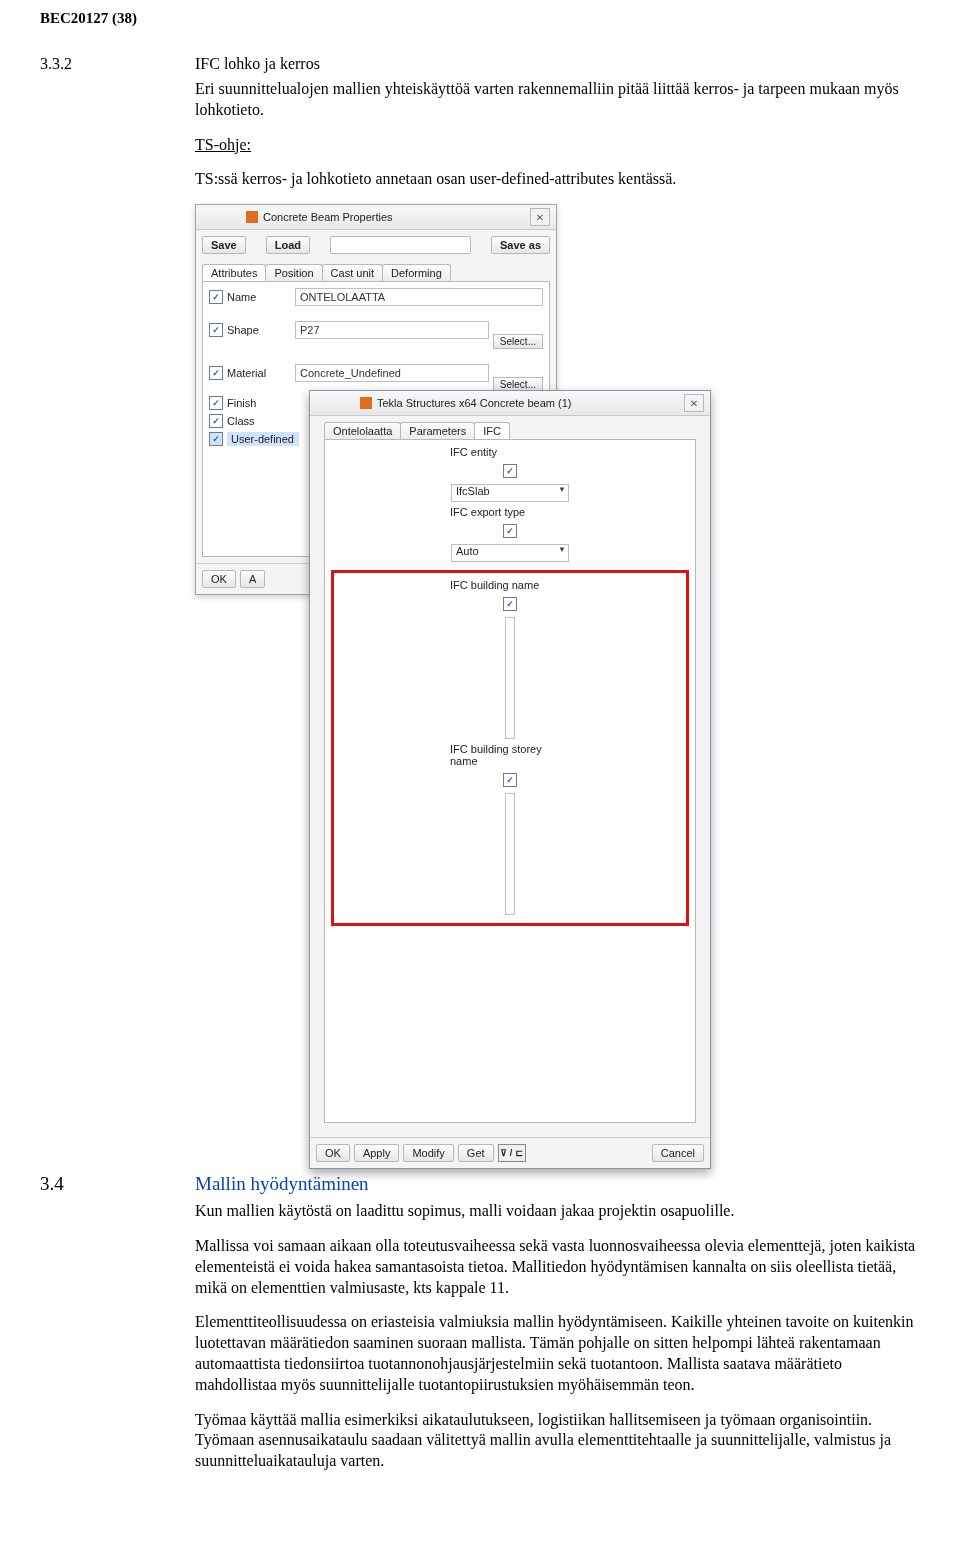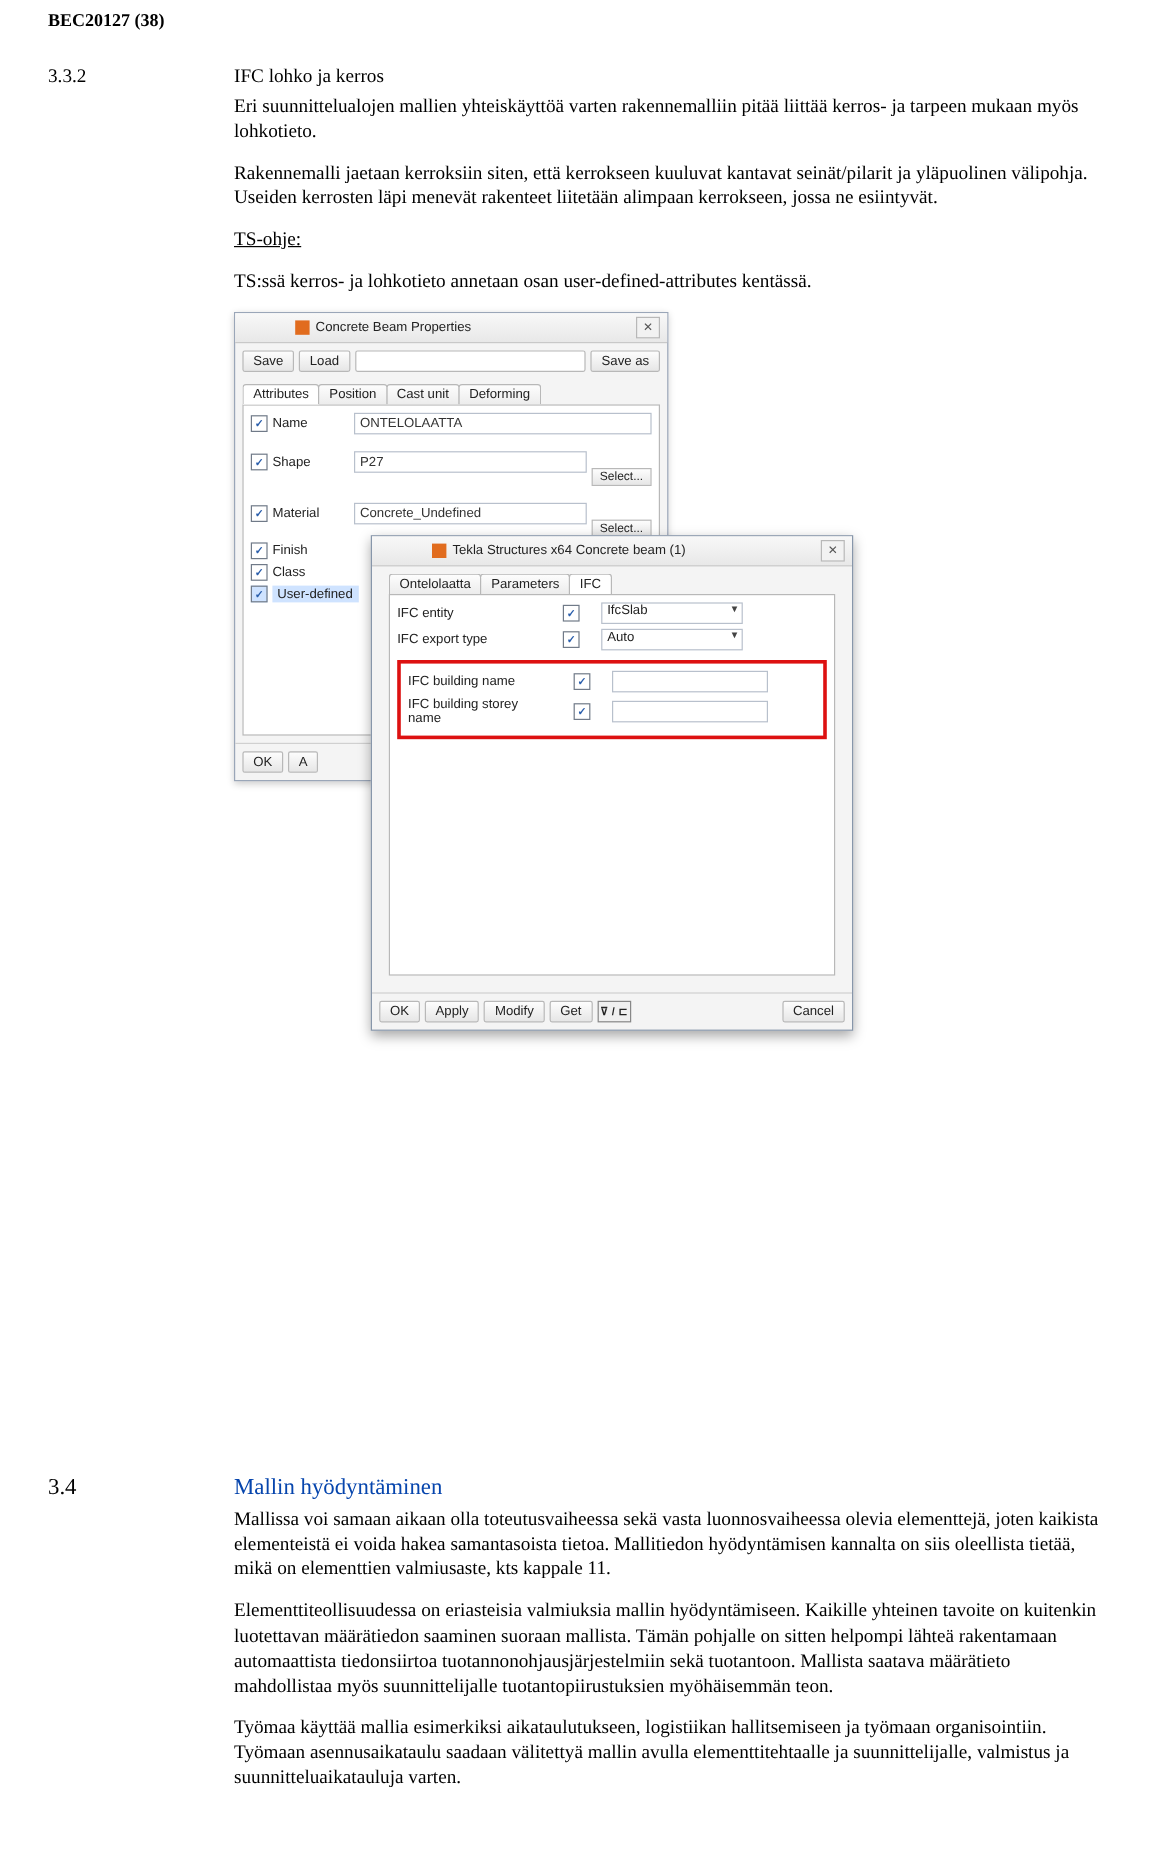--- a/index.html
+++ b/index.html
@@ -79,21 +79,21 @@
     font-size: 11px;
   }
   .titlebar .ti-left { display:flex; align-items:center; gap:5px;padding-left:44px; }
   .orange-sq { width:12px; height:12px; background:#e16c1e; display:inline-block; }
   .close-x {
     width:18px; height:16px; border:1px solid #b8b8b8; background:#f2f2f2;
     display:flex; align-items:center; justify-content:center;
     font-size:10px; color:#555;
   }
   .btnbar {
-    display:flex; gap:4px; padding:6px;
+    display:flex; gap:20px; padding:6px;font-weight:bold;
   }
   .winbtn {
     border:1px solid #b8b8b8;
     background:linear-gradient(#fdfdfd,#e6e6e6);
     padding:2px 8px; font-size:11px;
     border-radius:2px;
   }
   .winbtn.long { flex:1; background:#fff; text-align:left; padding:2px 6px; }
   .tabs {
     display:flex; gap:0; margin:4px 6px 0 6px;
@@ -131,21 +131,21 @@
   .win-inner {
     position:absolute;
     left:114px; top:186px;
     width:400px;
     background:#f4f4f4;
     border:1px solid #8796aa;
     box-shadow:0 4px 10px rgba(0,0,0,.35);
   }
   .inner-body { padding:4px 8px 8px 8px; }
   .inner-tabs { margin-top:2px; }
-  .kv { display:flex; align-items:center; gap:18px; margin-bottom:4px; }
+  .kv { display:flex; align-items:center; gap:6px; margin-bottom:4px;flex-direction:column; }
   .kv .klabel { width:120px; font-size:11px; }
   .dd {
     border:1px solid #b8c0cc; background:#fff; height:16px; width:110px;
     display:flex; align-items:flex-start; justify-content:space-between;
     padding:0 2px 0 4px; font-size:11px;
   }
   .dd .car { font-size:8px; color:#444; }
   .redbox {
     border:3px solid #d11; padding:6px 6px 4px 6px;
     margin-top:8px;
@@ -171,21 +171,20 @@
     <span>7 (38)</span>
   </div>
 
   <div class="body-col">
 
     <div class="sec-row">
       <div class="sec-num">3.3.2</div>
       <div class="sec-title">IFC lohko ja kerros</div>
     </div>
     <p class="para">Eri suunnittelualojen mallien yhteiskäyttöä varten rakennemalliin pitää liittää kerros- ja tarpeen mukaan myös lohkotieto.</p>
-    <p class="para">Rakennemalli jaetaan kerroksiin siten, että kerrokseen kuuluvat kantavat seinät/pilarit ja yläpuolinen välipohja. Useiden kerrosten läpi menevät rakenteet liitetään alimpaan kerrokseen, jossa ne esiintyvät.</p>
     <p class="para underline">TS-ohje:</p>
     <p class="para">TS:ssä kerros- ja lohkotieto annetaan osan user-defined-attributes kentässä.</p>
 
     <div class="screenshot">
 
       <div class="win win-outer">
         <div class="titlebar">
           <span class="ti-left">
             <span class="orange-sq"></span>
             <span>Concrete Beam Properties</span>
@@ -304,18 +303,19 @@
         </div>
       </div>
 
       <div style="height:560px;"></div>
     </div>
 
     <div class="sec-row" style="margin-top:18px;">
       <div class="sec-num big">3.4</div>
       <div class="h2 blue-underline" style="margin:0;">Mallin hyödyntäminen</div>
     </div>
+    <p class="para">Kun mallien käytöstä on laadittu sopimus, malli voidaan jakaa projektin osapuolille.</p>
     <p class="para">Mallissa voi samaan aikaan olla toteutusvaiheessa sekä vasta luonnosvaiheessa olevia elementtejä, joten kaikista elementeistä ei voida hakea samantasoista tietoa. Mallitiedon hyödyntämisen kannalta on siis oleellista tietää, mikä on elementtien valmiusaste, kts kappale 11.</p>
     <p class="para">Elementtiteollisuudessa on eriasteisia valmiuksia mallin hyödyntämiseen. Kaikille yhteinen tavoite on kuitenkin luotettavan määrätiedon saaminen suoraan mallista. Tämän pohjalle on sitten helpompi lähteä rakentamaan automaattista tiedonsiirtoa tuotannonohjausjärjestelmiin sekä tuotantoon. Mallista saatava määrätieto mahdollistaa myös suunnittelijalle tuotantopiirustuksien myöhäisemmän teon.</p>
     <p class="para">Työmaa käyttää mallia esimerkiksi aikataulutukseen, logistiikan hallitsemiseen ja työmaan organisointiin. Työmaan asennusaikataulu saadaan välitettyä mallin avulla elementtitehtaalle ja suunnittelijalle, valmistus ja suunnitteluaikatauluja varten.</p>
 
   </div>
 </div>
 
 </body></html>

